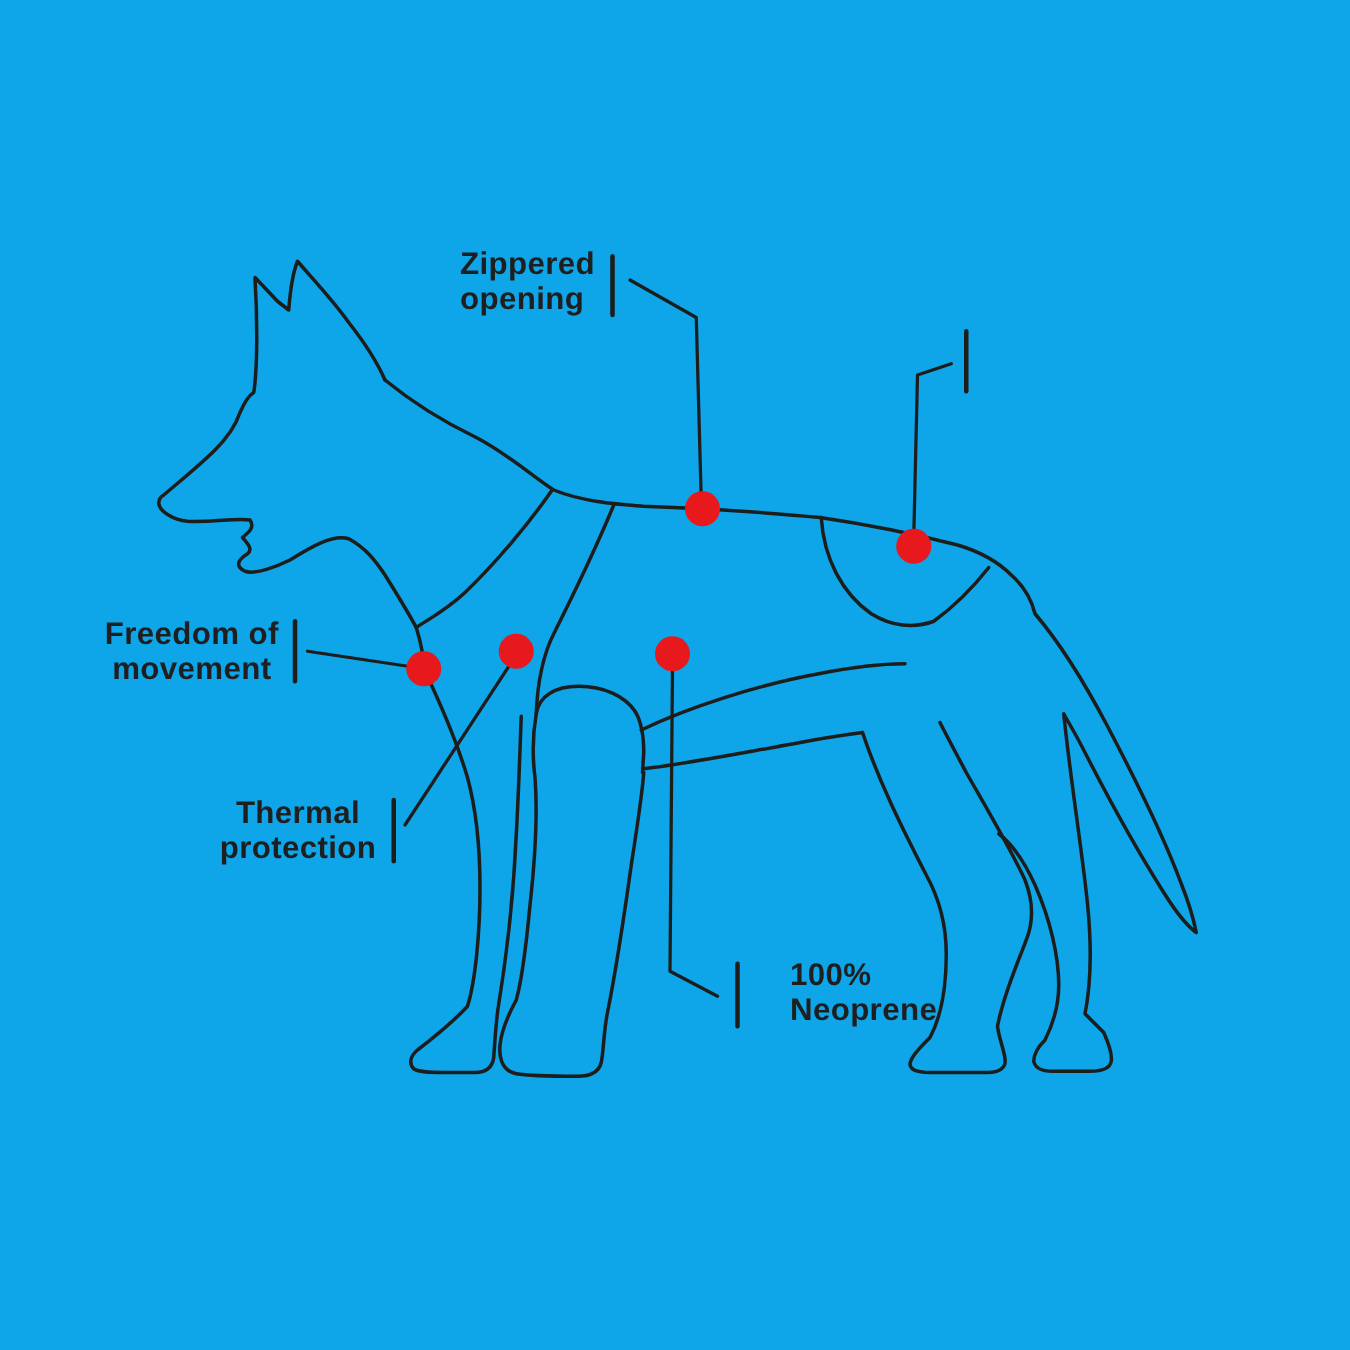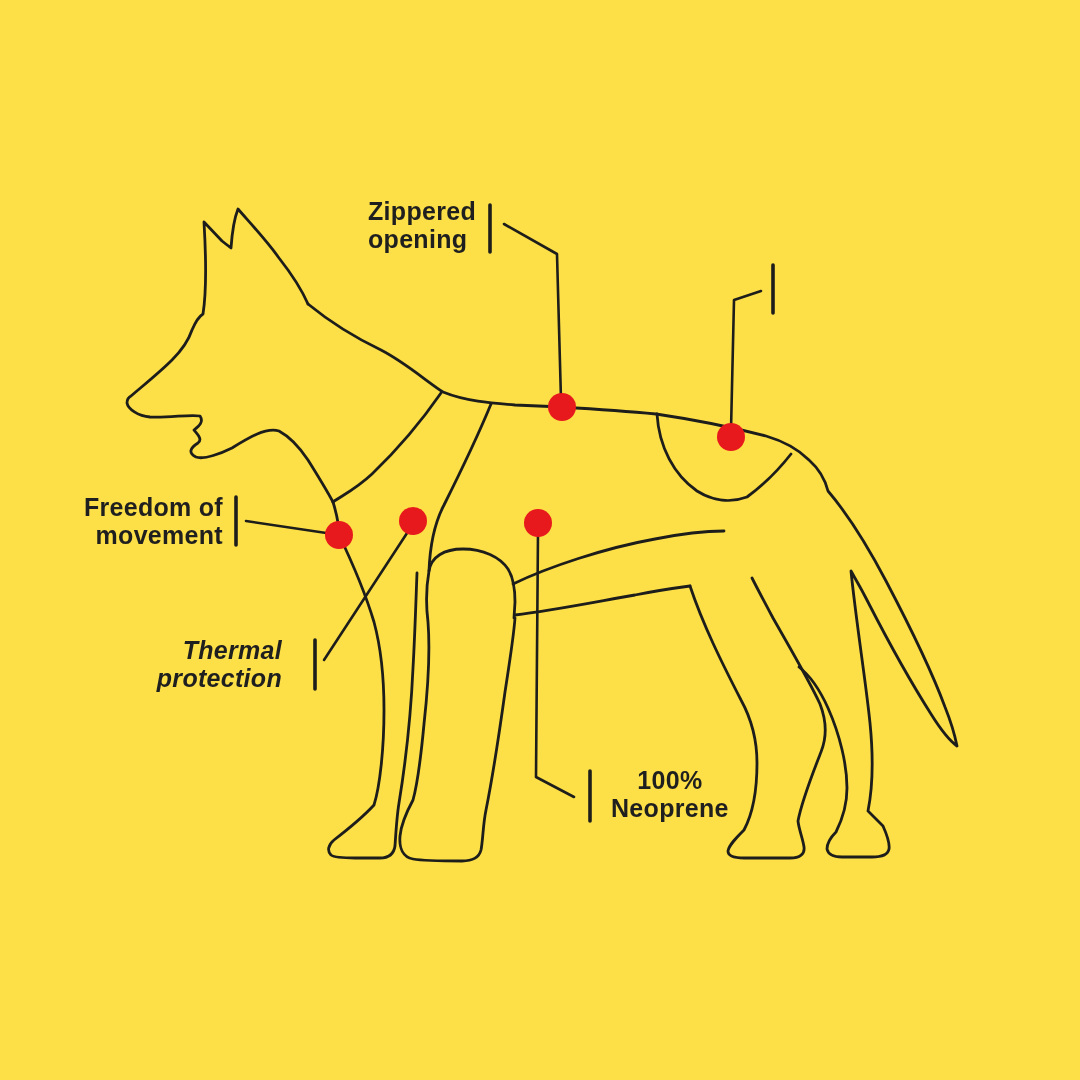--- a/index.html
+++ b/index.html
@@ -1,40 +1,40 @@
 <!DOCTYPE html>
 <html><head>
 <meta charset="utf-8">
 <style>
   html, body { margin: 0; padding: 0; background: #ffffff; }
   .stage {
     position: relative;
     width: 1080px;
     height: 1080px;
-    background: #fde047;
+    background: #0ea5e9;
     overflow: hidden;
     font-family: "Liberation Sans", "DejaVu Sans", sans-serif;
   }
   .stage svg { position: absolute; left: 0; top: 0; }
   .callout-label {
     position: absolute;
     font-size: 25px;
     line-height: 28px;
     font-weight: 600;
     letter-spacing: 0.3px;
     color: #1f1f1f;
     white-space: pre-line;
   }
-  .align-right { text-align: right; }
+  .align-right { text-align: center; }
   .align-left  { text-align: left; }
   #label-zippered  { left: 368px;  top: 197px; }
   #label-anatomic  { left: 788px;  top: 260px; }
   #label-freedom   { right: 857px; top: 493px; }
-  #label-thermal   { right: 798px; top: 636px; font-style: italic; }
-  #label-neoprene  { left: 611px;  top: 766px; text-align: center; }
+  #label-thermal   { right: 779px; top: 636px; }
+  #label-neoprene  { left: 632px;  top: 766px; }
 
   .outline  { fill: none; stroke: #1d1d1b; stroke-width: 2.8; stroke-linecap: round; stroke-linejoin: round; }
   .leader   { fill: none; stroke: #1d1d1b; stroke-width: 2.6; stroke-linecap: round; stroke-linejoin: round; }
   .tickbar  { fill: none; stroke: #1d1d1b; stroke-width: 3.6; stroke-linecap: round; }
   .dot      { fill: #e8191c; stroke: none; }
 </style>
 </head>
 <body>
 
 <div class="stage">

